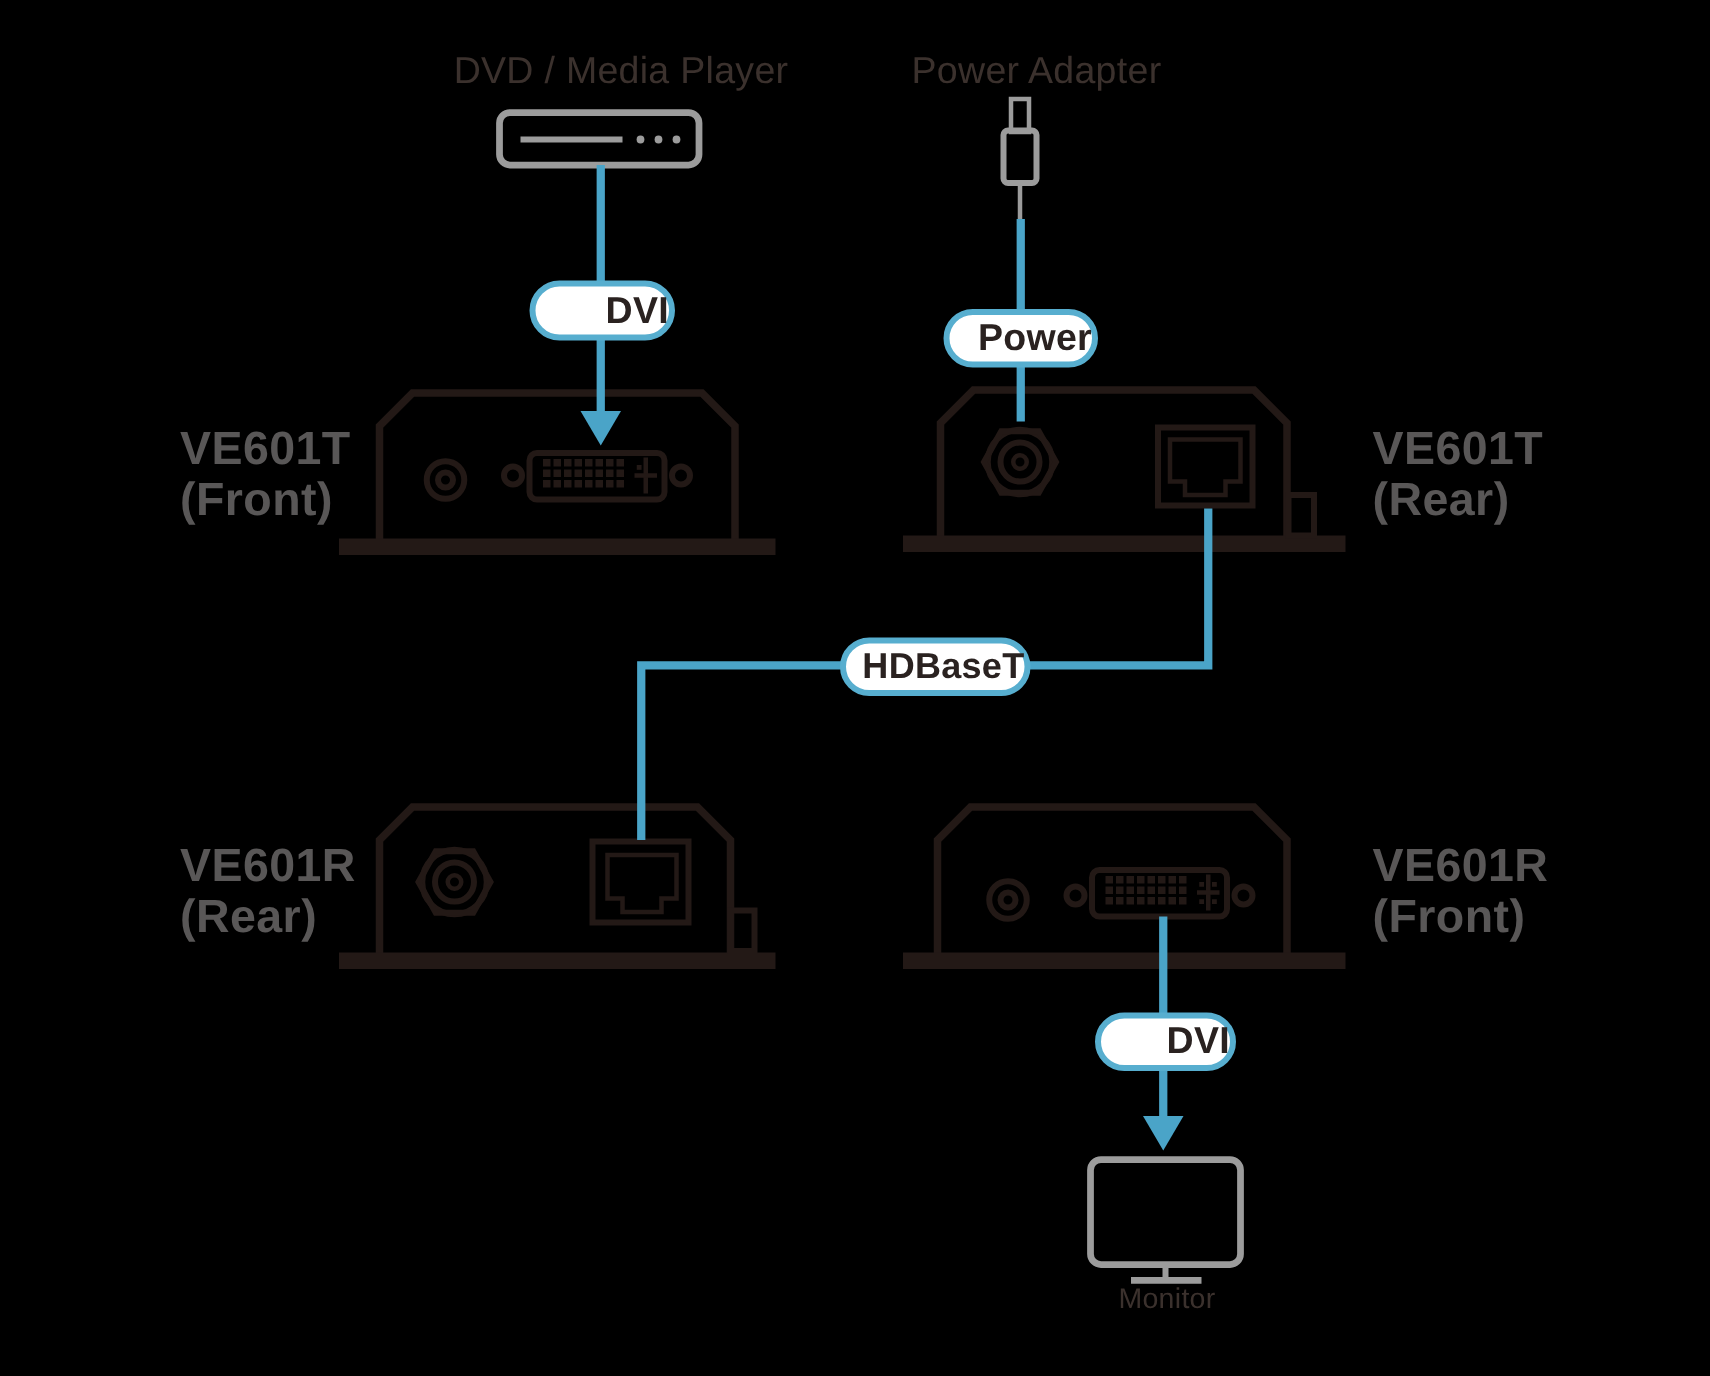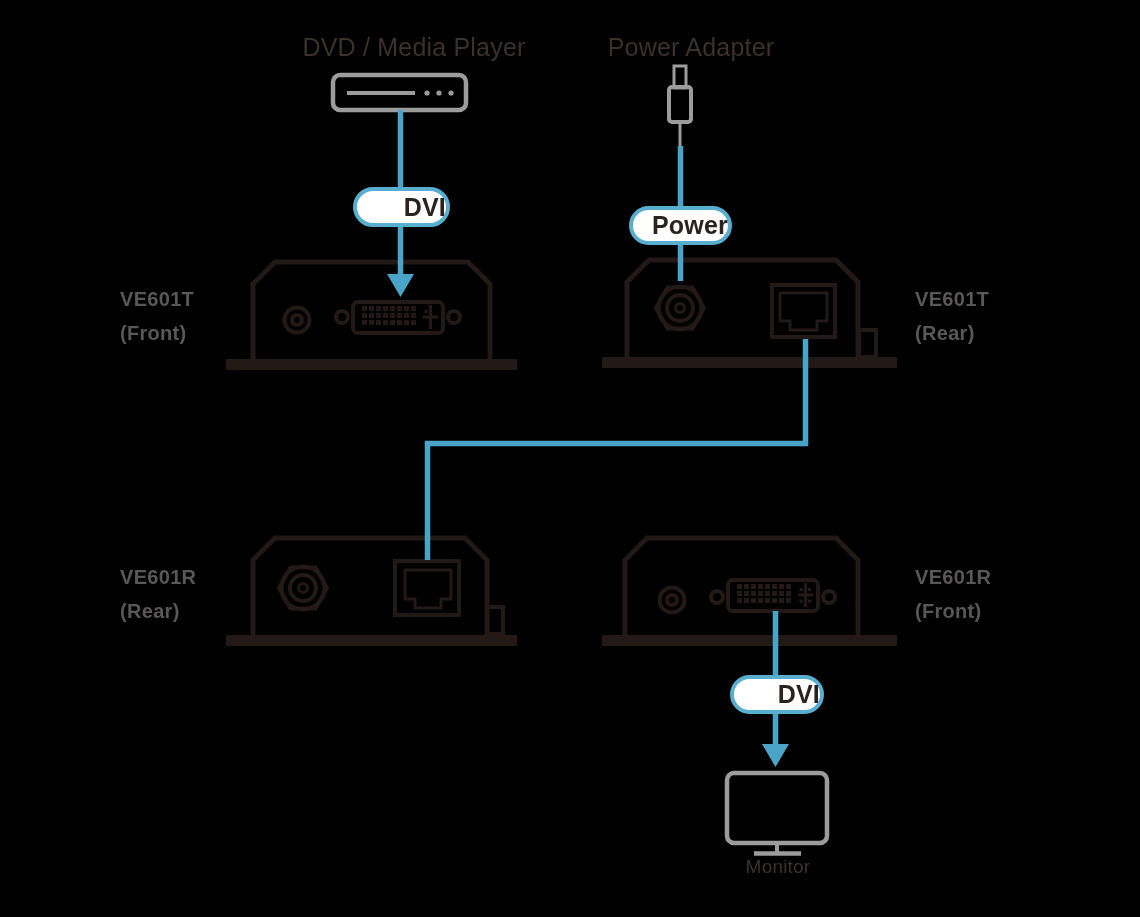--- a/index.html
+++ b/index.html
@@ -20,21 +20,21 @@
   .grayfill{fill:var(--peripheral-gray);stroke:none;}
   .cable{fill:none;stroke:var(--cable-blue);stroke-width:5.5;}
   .cablefill{fill:var(--cable-blue);stroke:none;}
   
   .toplabel{
     position:absolute;transform:translateX(-50%);white-space:nowrap;
     color:var(--label-dark);font-size:25px;letter-spacing:0.2px;
   }
   .devlabel{
     position:absolute;color:var(--label-gray);
-    font-weight:bold;font-size:20px;line-height:34px;letter-spacing:0.3px;
+    font-weight:bold;font-size:31px;line-height:34px;letter-spacing:0.3px;
   }
   .devlabel span{display:block;}
   .pill{
     position:absolute;box-sizing:border-box;
     background:var(--pill-fill);border:4px solid var(--pill-border);
     border-radius:20px;display:flex;align-items:center;justify-content:flex-end;
     font-weight:bold;color:var(--pill-text);font-size:25px;letter-spacing:0.2px;
     z-index:3;
   }
 </style>
@@ -127,20 +127,23 @@
       <polygon class="cablefill" points="762,744 789,744 775.5,767"></polygon>
     </g>
   </svg>
 
   <div class="pill" style="left:353px;top:187px;width:97px;height:40px;">
     <span>DVI</span>
   </div>
   <div class="pill" style="left:629px;top:188px;width:103px;height:39px;margin-top:18px;">
     <span>Power</span>
   </div>
+  <div class="pill" style="left:560px;top:425px;width:127px;height:39px;font-size:24px;">
+    <span>HDBaseT</span>
+  </div>
   <div class="pill" style="left:730px;top:675px;width:94px;height:39px;">
     <span>DVI</span>
   </div>
 
   <div class="toplabel" style="left:414px;top:33px;">DVD / Media Player</div>
   <div class="toplabel" style="left:691px;top:33px;">Power Adapter</div>
   <div class="toplabel" style="left:778px;top:856px;font-size:19px;">Monitor</div>
 
   <div class="devlabel" style="left:120px;top:282px;">
     <span>VE601T</span>

